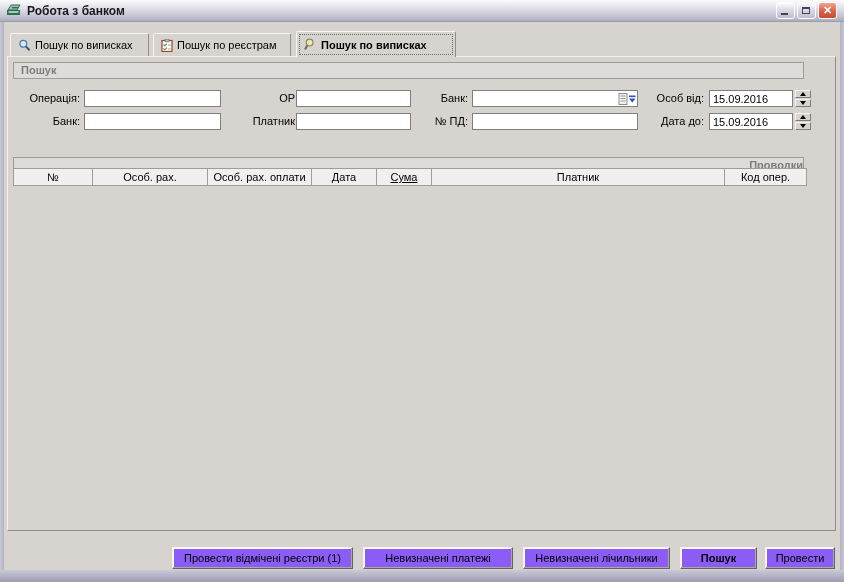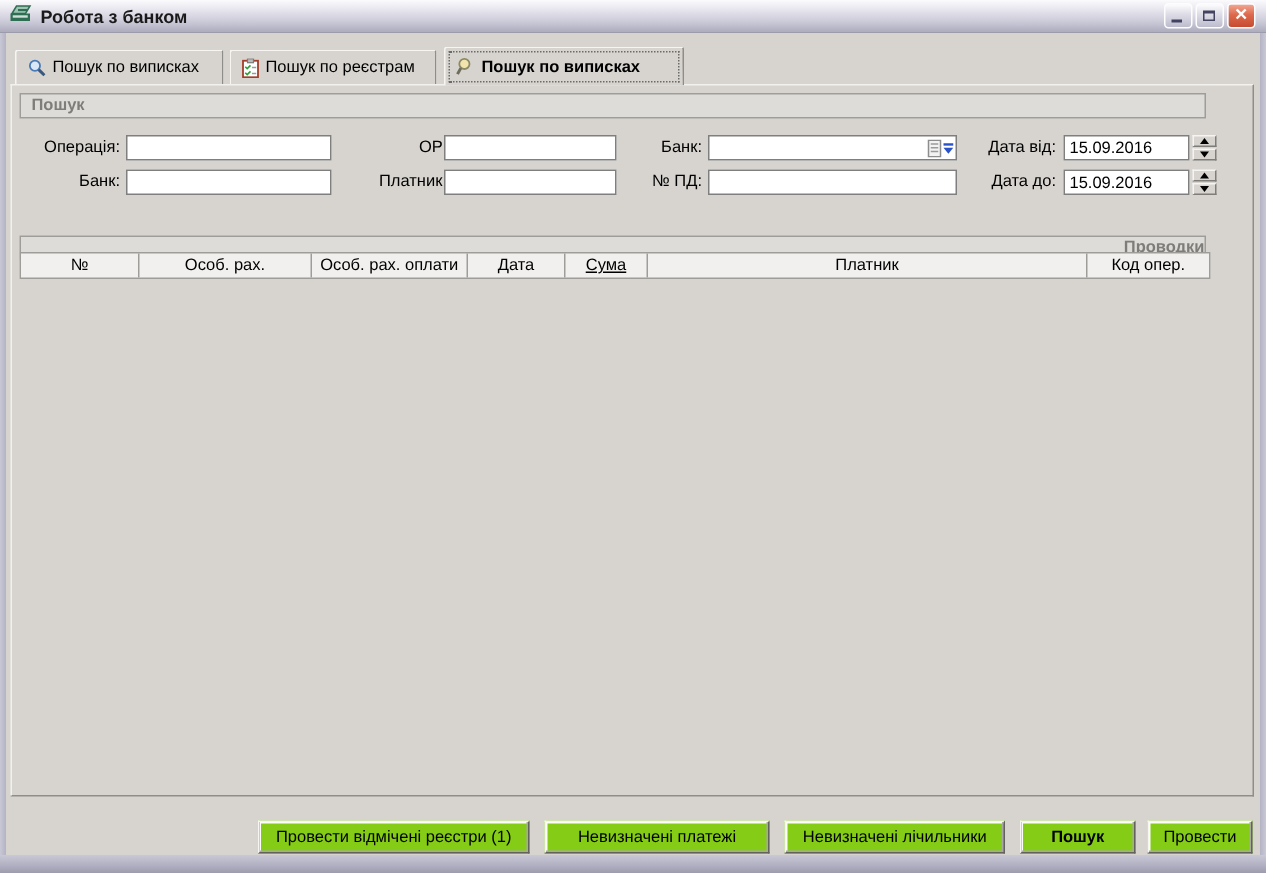--- a/index.html
+++ b/index.html
@@ -81,21 +81,21 @@
     position:absolute;left:5px;top:111px;width:794px;height:18px;box-sizing:border-box;
     border:1px solid #9e9d99;background:#f1f0ee;display:flex;
   }
   .gh-cell{
     box-sizing:border-box;border-right:1px solid #9e9d99;height:100%;
     text-align:center;line-height:16px;overflow:hidden;white-space:nowrap;flex:none;
   }
   .gh-cell:last-child{border-right:none;}
   
   .btn{
-    position:absolute;top:525px;height:22px;box-sizing:border-box;background:#84cc16;
+    position:absolute;top:525px;height:22px;box-sizing:border-box;background:#8b5cf6;
     border:1px solid;border-color:#f6f5f2 #63625e #63625e #f6f5f2;
     box-shadow:inset -1px -1px 0 #a9a8a4,inset 1px 1px 0 #fcfbf9;
     text-align:center;line-height:20px;cursor:default;white-space:nowrap;
     font-family:"Liberation Sans",sans-serif;font-size:11px;
   }
   .btn.bold{font-weight:bold;}
 </style>
 </head>
 <body>
 
@@ -179,21 +179,21 @@
           <svg width="18" height="12" viewBox="0 0 18 12">
             <rect x="1" y="0.5" width="8" height="11" fill="#f2f2f2" stroke="#8d8d8d"></rect>
             <line x1="2.5" y1="3" x2="7.5" y2="3" stroke="#9a9a9a"></line>
             <line x1="2.5" y1="5.5" x2="7.5" y2="5.5" stroke="#9a9a9a"></line>
             <line x1="2.5" y1="8" x2="7.5" y2="8" stroke="#9a9a9a"></line>
             <rect x="11" y="2.5" width="6.5" height="1.6" fill="#2a52c8"></rect>
             <path d="M11 5.5 h6.5 l-3.25 4 z" fill="#2a52c8"></path>
           </svg>
         </span>
       </div>
-      <div class="lbl" style="left:638px;top:33px;width:58px;">Дата від:</div>
+      <div class="lbl" style="left:638px;top:33px;width:58px;">Особ від:</div>
       <input class="txt" style="left: 701px; top: 33px; width: 84px;" value="15.09.2016">
       <div class="spin" style="left:787px;top:33px;">
         <span class="half up"></span>
         <span class="half dn"></span>
       </div>
 
       <div class="lbl" style="left:2px;top:56px;width:70px;">Банк:</div>
       <input class="txt" style="left: 76px; top: 56px; width: 137px;" value="">
       <div class="lbl" style="left:228px;top:56px;width:62px;">Платник:</div>
       <input class="txt" style="left: 288px; top: 56px; width: 115px;" value="">

